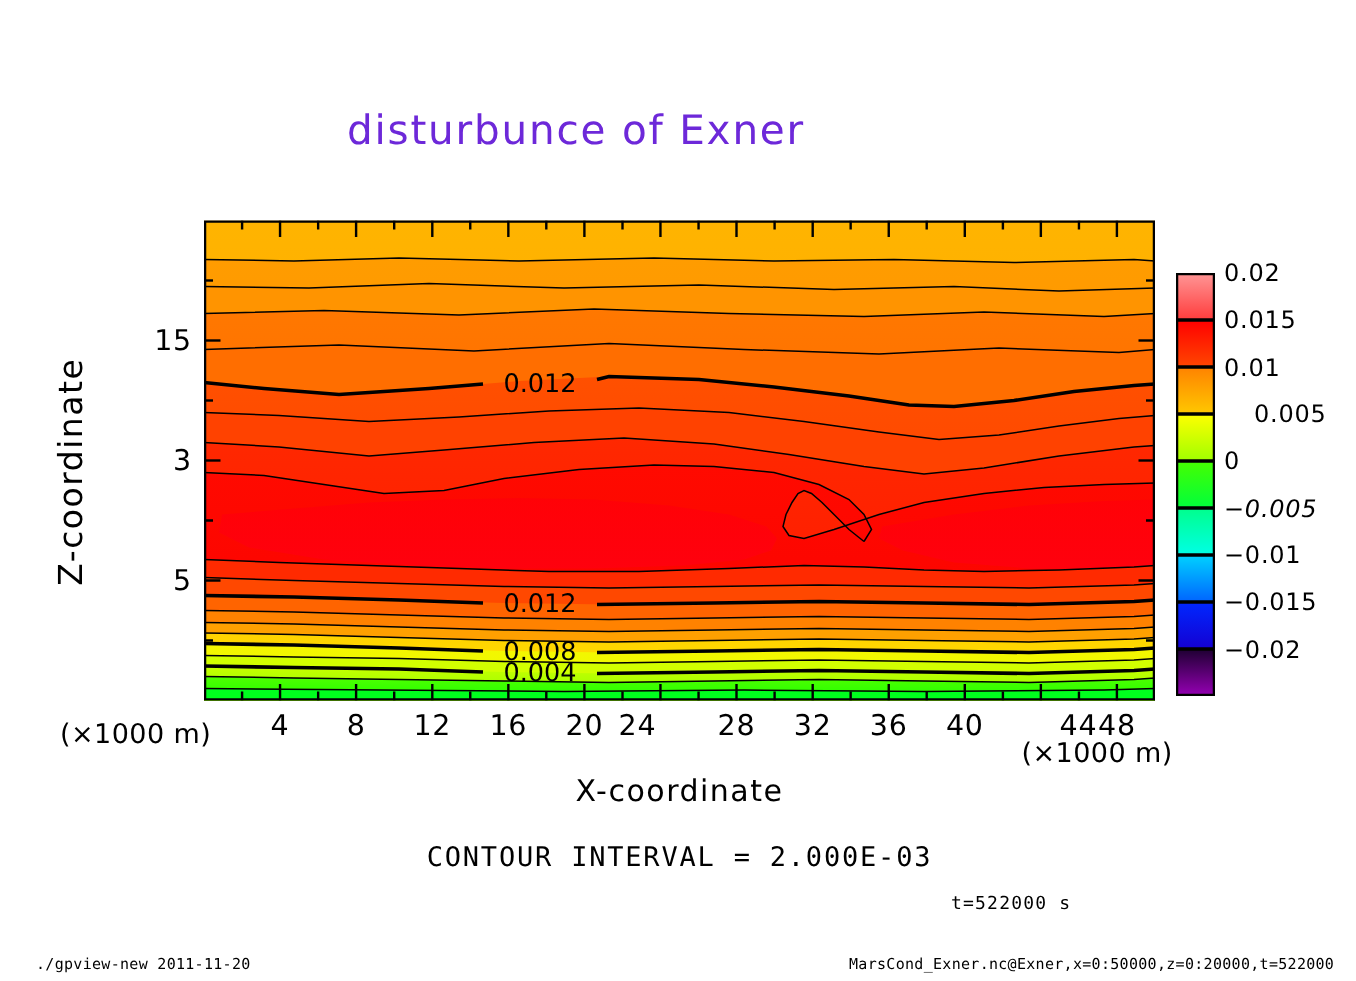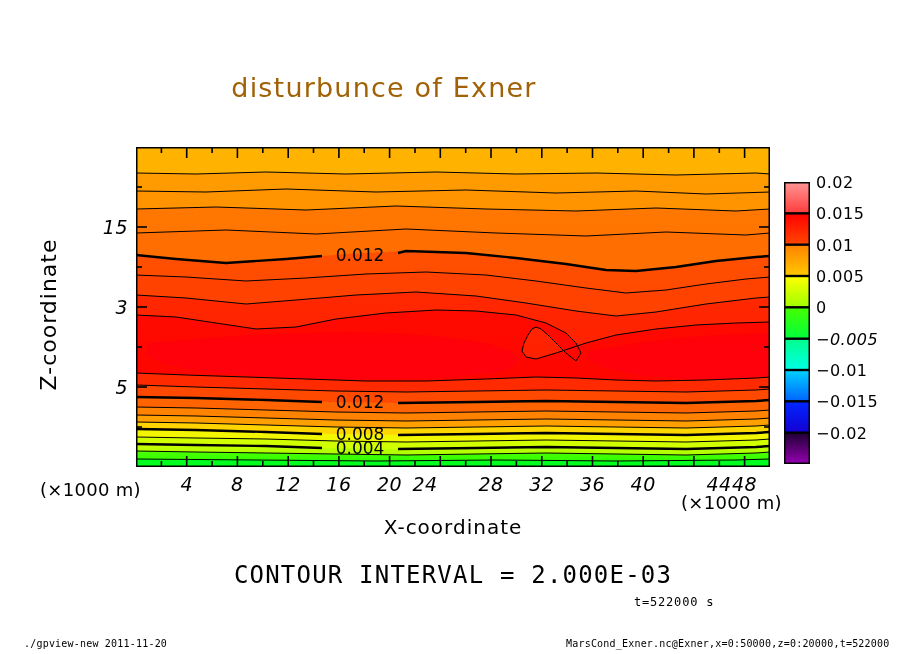--- a/index.html
+++ b/index.html
@@ -15,36 +15,35 @@
     font-family: "DejaVu Sans", sans-serif;
     color: #000000;
   }
   .abs { position: absolute; }
 
   #figure-title {
     left: 0; top: 72px; width: 768px;
     text-align: center;
     font-size: 27px;
     letter-spacing: 1.2px;
-    color: #a16207;
+    color: #6d28d9;
     font-family: "DejaVu Sans", sans-serif;
   }
 
   #plot-frame {
     left: 136px; top: 147px;
     width: 634px; height: 320px;
   }
   #plot-frame svg { display: block; }
 
   .axis-tick-label {
     font-size: 19px;
     letter-spacing: 0.5px;
     text-align: center;
     color: #000;
-    font-style: italic;
   }
 
   #y-axis-title {
     left: -62px; top: 302px;
     width: 220px;
     text-align: center;
     font-size: 22px;
     letter-spacing: 1px;
     transform: rotate(-90deg);
   }
@@ -61,21 +60,21 @@
     font-size: 18px;
     letter-spacing: 0.3px;
   }
   #x-units-left { left: 40px; top: 479px; }
   #x-units-right { left: 681px; top: 492px; }
 
   #contour-interval-note {
     left: 136px; top: 561px;
     width: 634px;
     text-align: center;
-    font-size: 24px;
+    font-size: 18px;
     letter-spacing: 1.2px;
     font-family: "DejaVu Sans Mono", monospace;
   }
 
   #time-note {
     left: 634px; top: 595px;
     font-size: 12px;
     letter-spacing: 0.8px;
     font-family: "DejaVu Sans Mono", monospace;
   }
@@ -403,21 +402,21 @@
       <line x1="0" y1="188.0" x2="26" y2="188.0"></line>
       <line x1="0" y1="219.3" x2="26" y2="219.3"></line>
       <line x1="0" y1="250.7" x2="26" y2="250.7"></line>
     </g>
     <rect x="0" y="0" width="26" height="282" fill="none" stroke="#000000" stroke-width="3"></rect>
   </svg>
 
   <div class="cb-tick-label" style="top:0px;">0.02</div>
   <div class="cb-tick-label" style="top:31.3px;">0.015</div>
   <div class="cb-tick-label" style="top:62.7px;">0.01</div>
-  <div class="cb-tick-label" style="top:94px;">0.005</div>
+  <div class="cb-tick-label" style="top:94px;margin-left:20px;">0.005</div>
   <div class="cb-tick-label" style="top:125.3px;">0</div>
   <div class="cb-tick-label" style="top:156.7px;font-style:italic;">−0.005</div>
   <div class="cb-tick-label" style="top:188px;">−0.01</div>
   <div class="cb-tick-label" style="top:219.3px;">−0.015</div>
   <div class="cb-tick-label" style="top:250.7px;">−0.02</div>
 </div>
 
 <div class="abs footer-note" id="footer-left">./gpview-new  2011-11-20</div>
 <div class="abs footer-note" id="footer-right">MarsCond_Exner.nc@Exner,x=0:50000,z=0:20000,t=522000</div>
 

